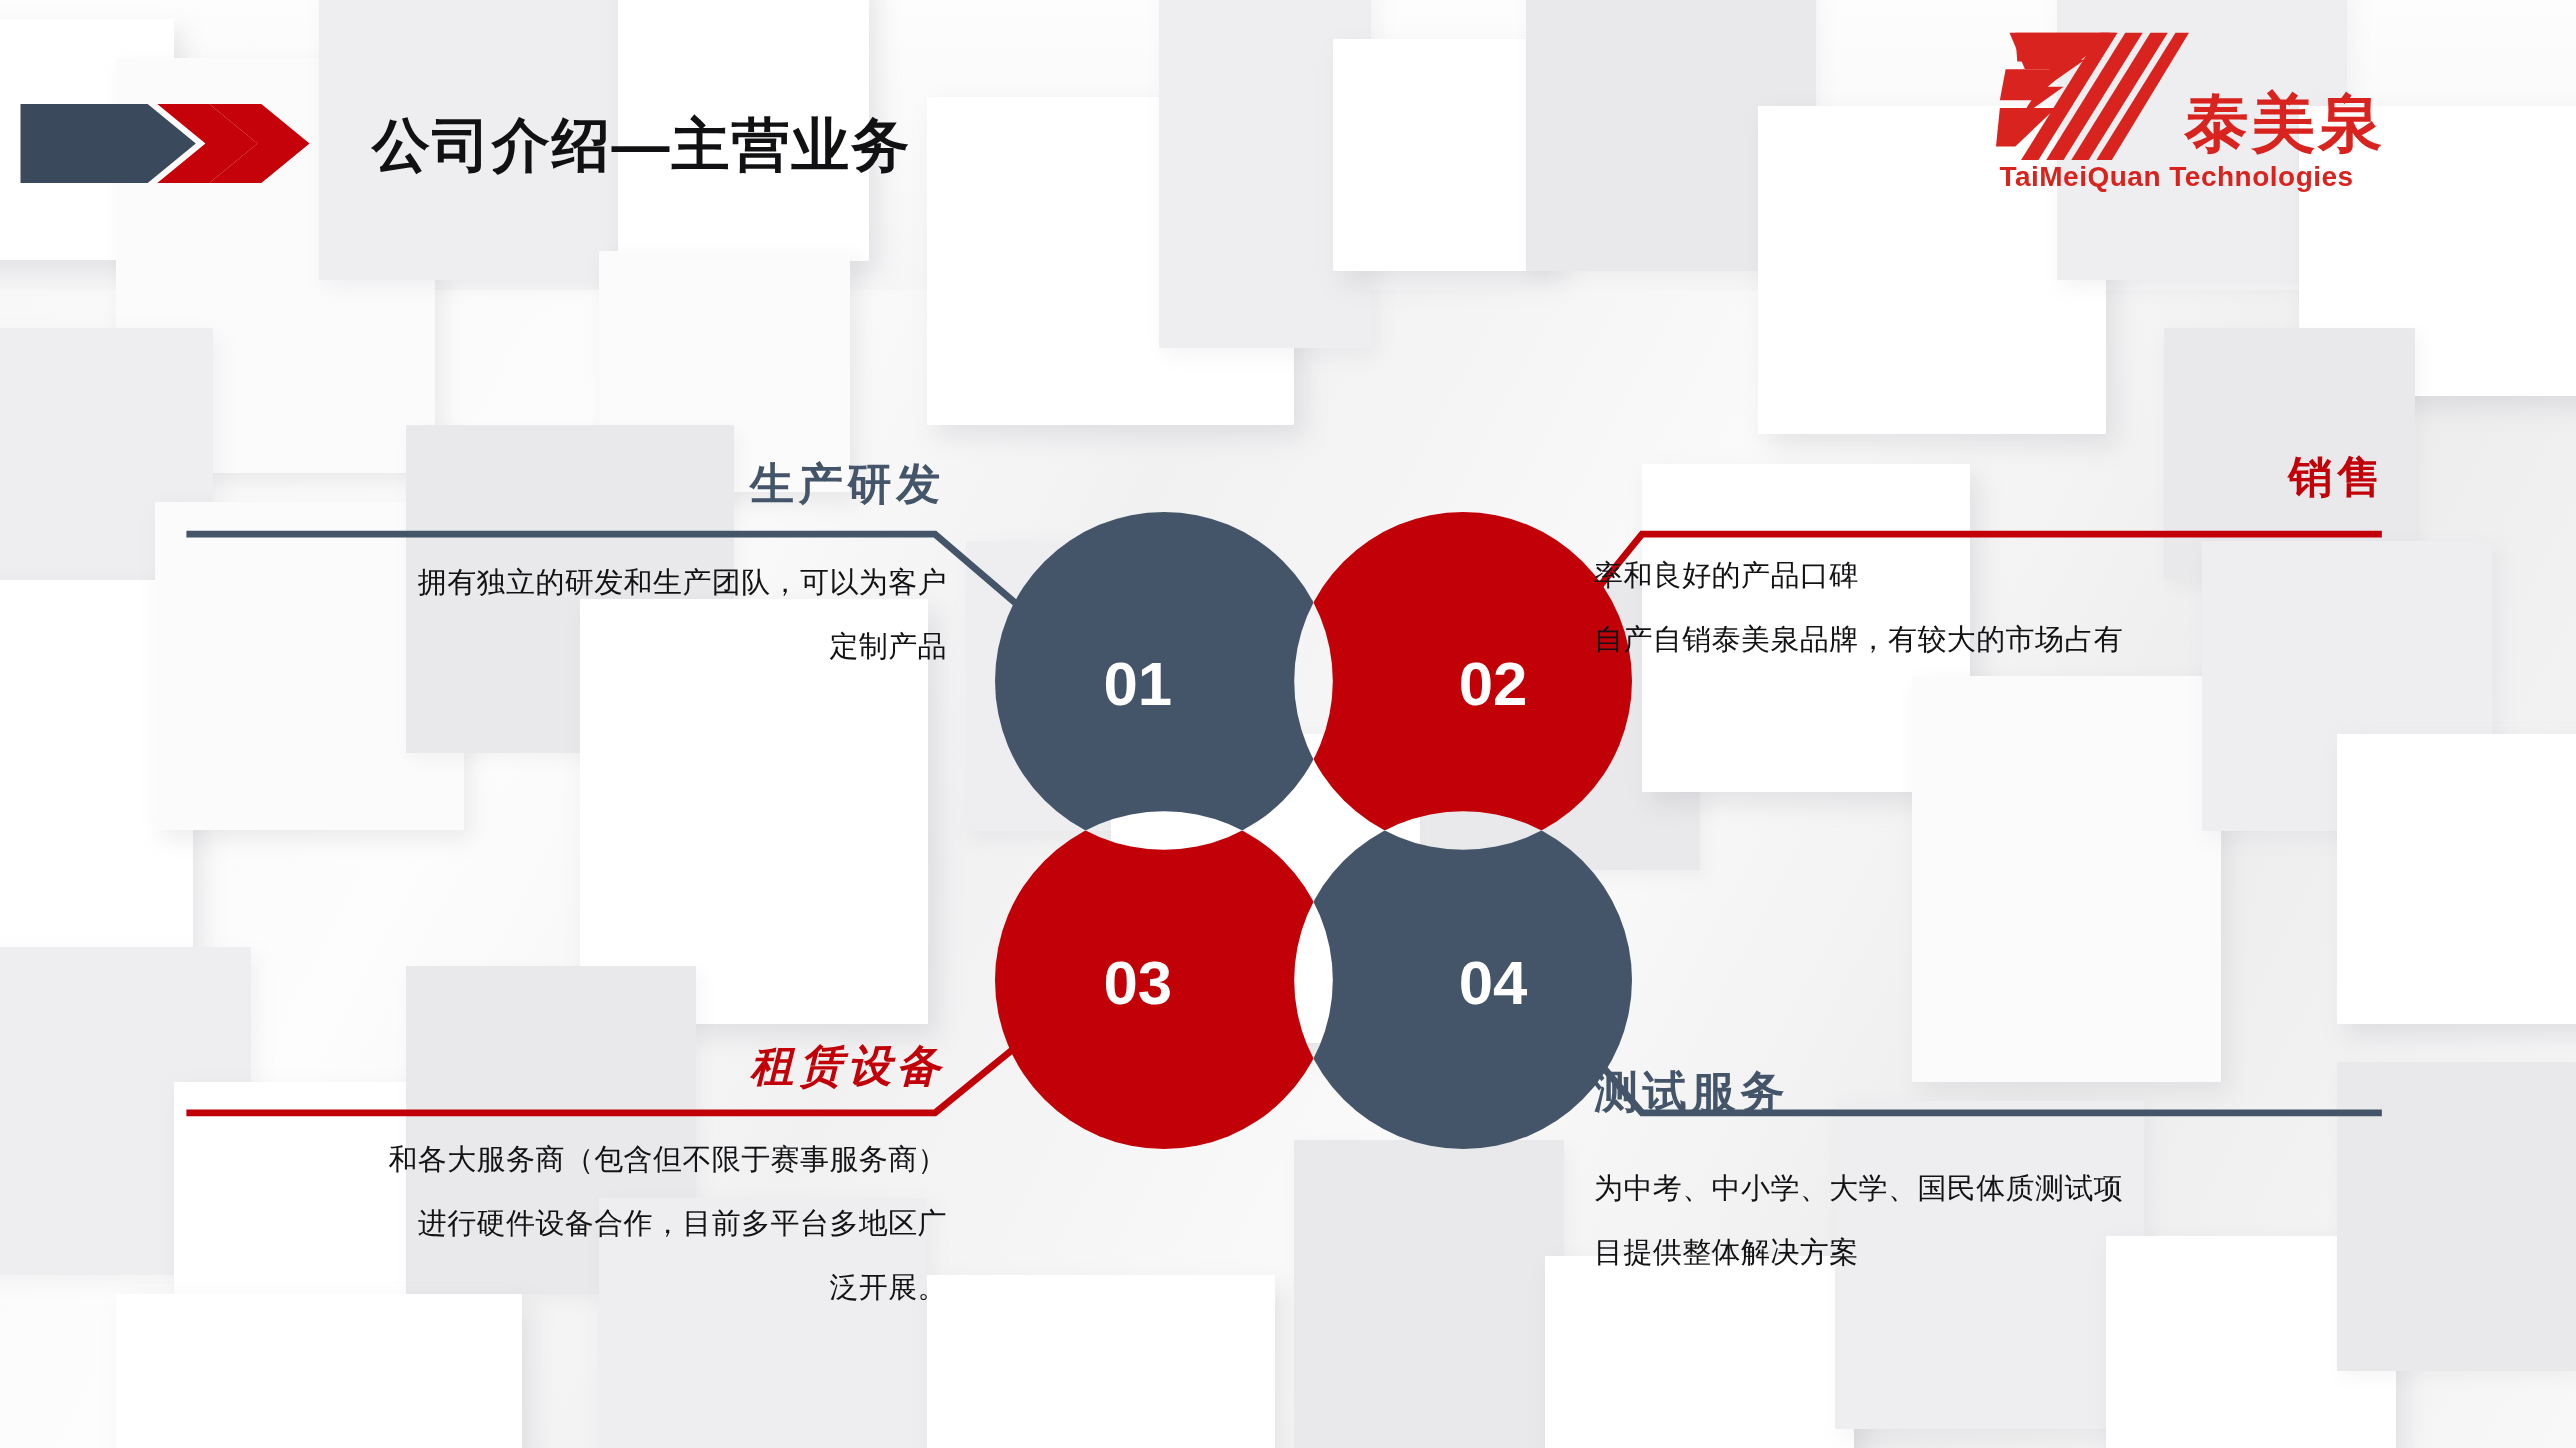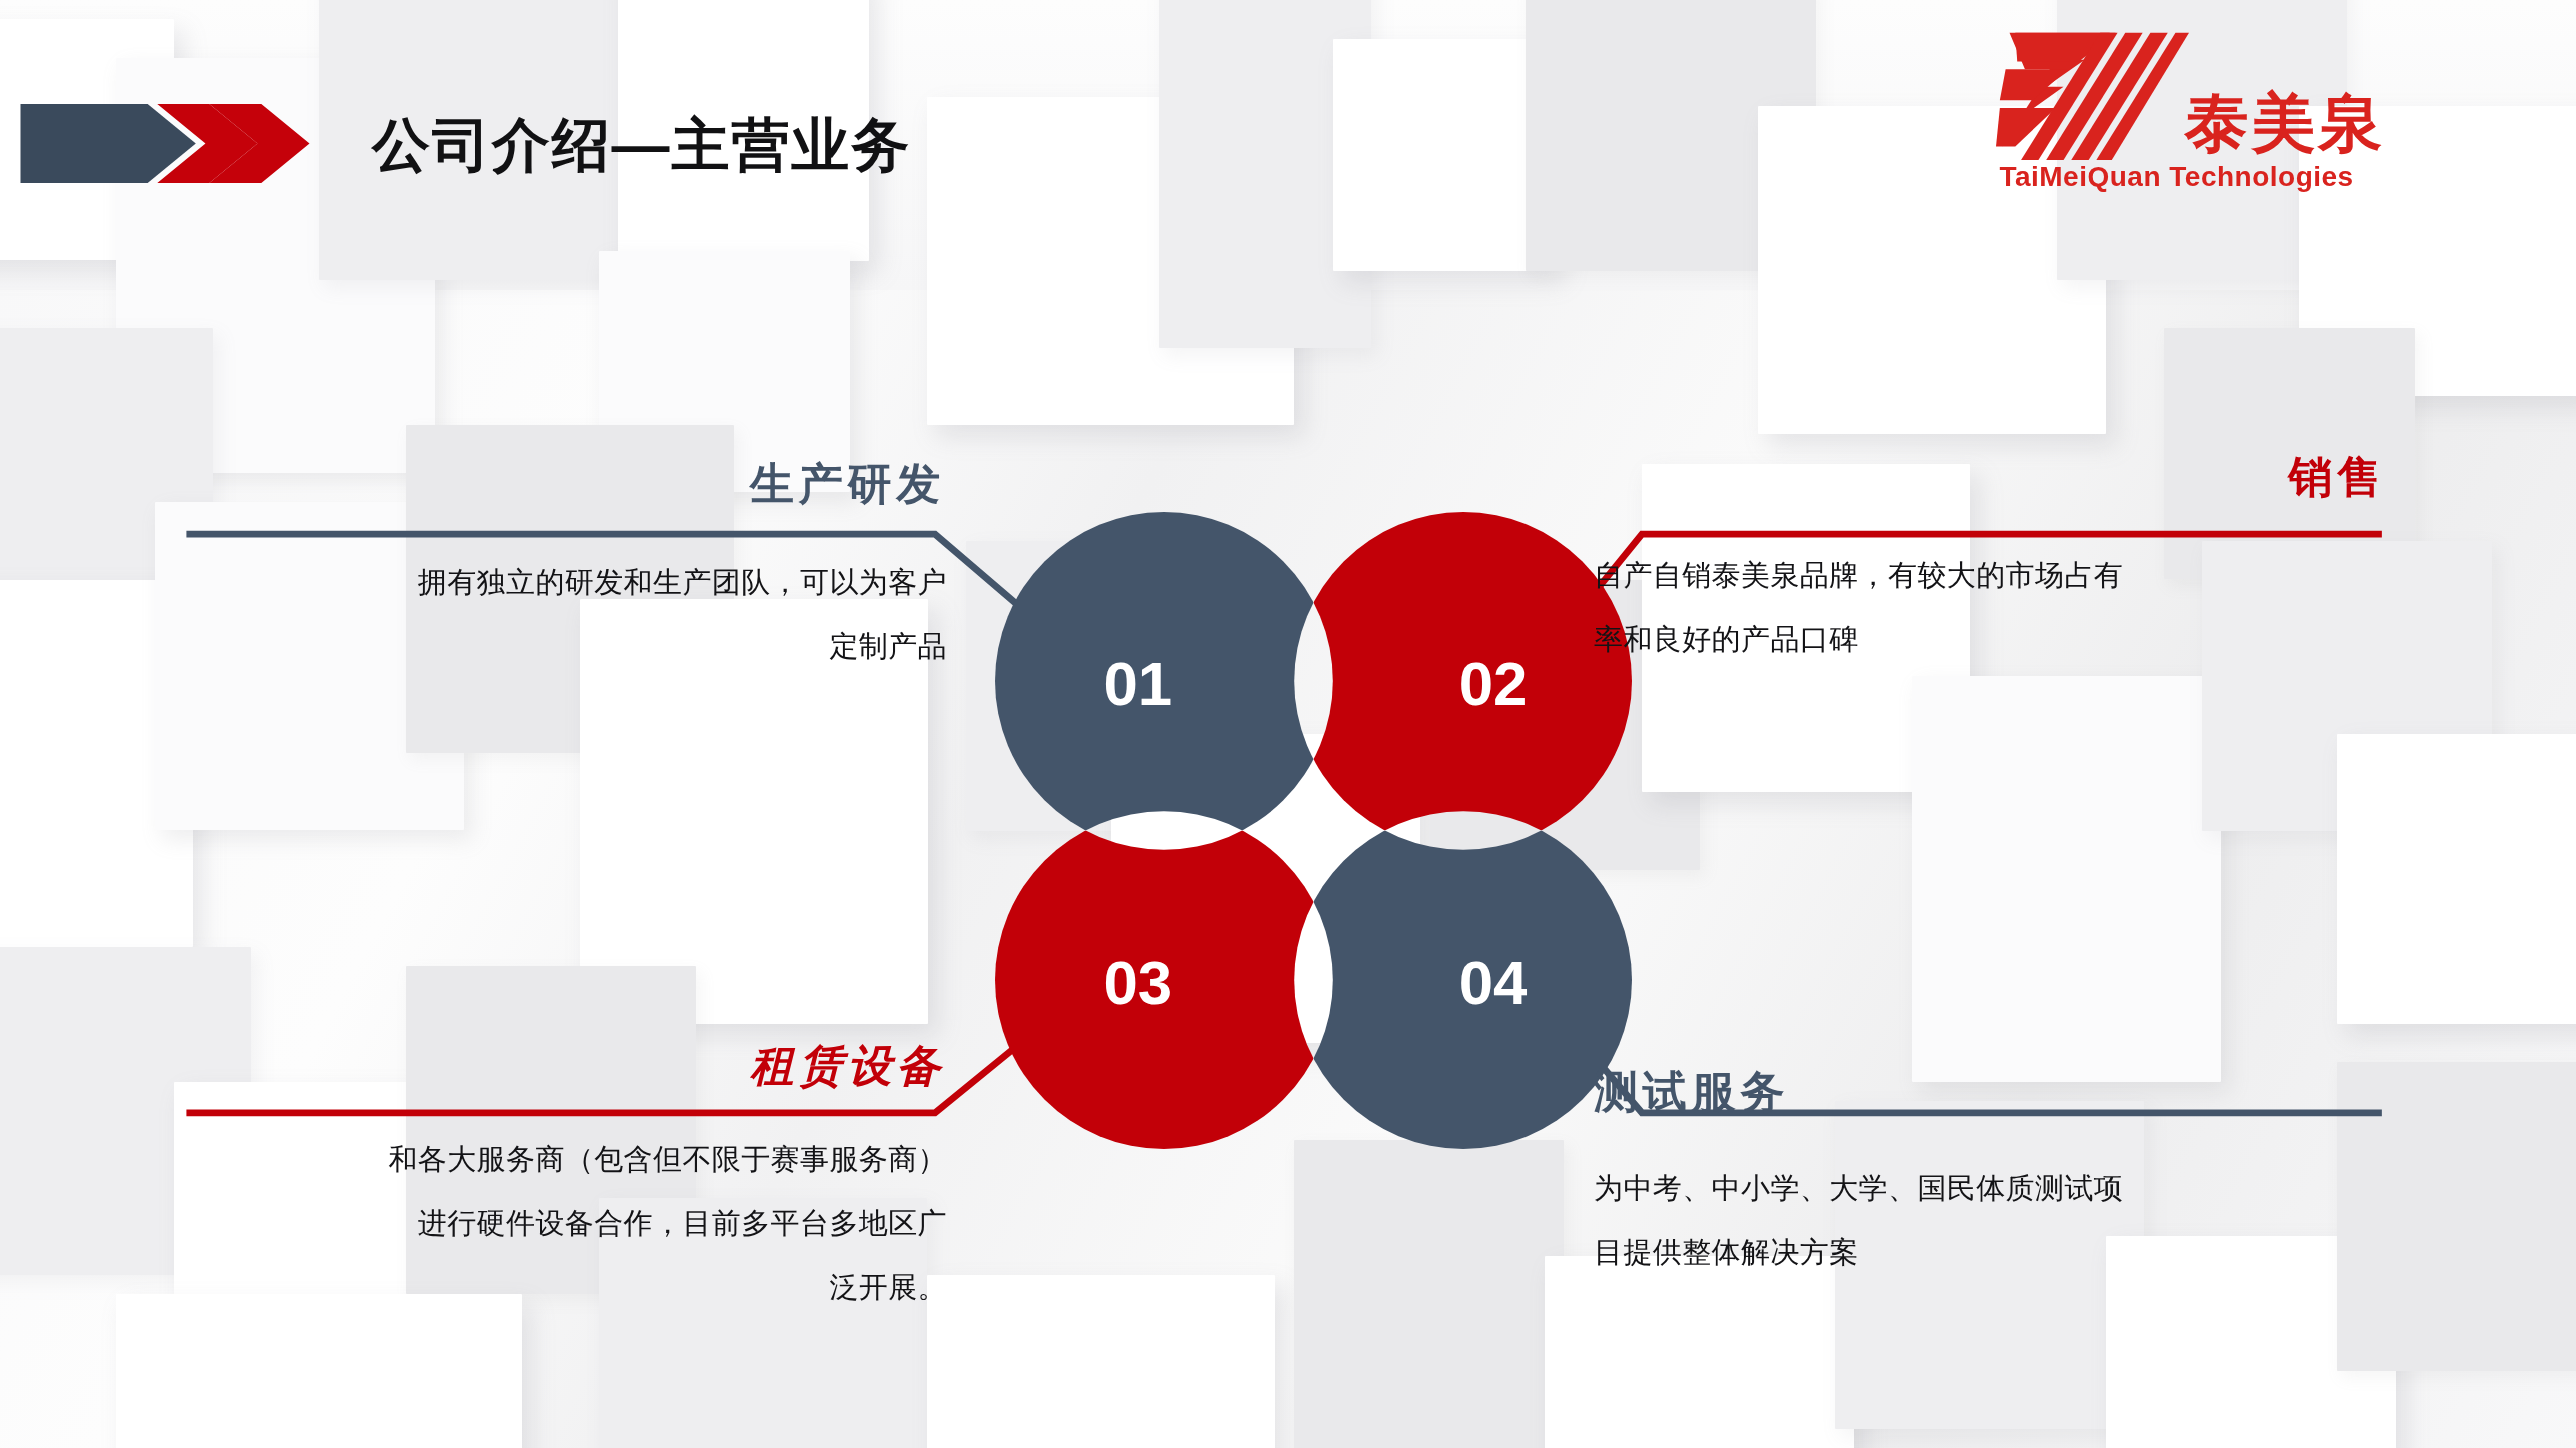--- a/index.html
+++ b/index.html
@@ -249,22 +249,22 @@
     <div class="blk-head navy">生产研发</div>
     <div class="blk-body">
       <div>拥有独立的研发和生产团队，可以为客户</div>
       <div>定制产品</div>
     </div>
   </div>
 
   <div class="block" id="block-02">
     <div class="blk-head red">销售</div>
     <div class="blk-body">
+      <div>率和良好的产品口碑</div>
       <div>自产自销泰美泉品牌，有较大的市场占有</div>
-      <div>率和良好的产品口碑</div>
     </div>
   </div>
 
   <div class="block" id="block-03">
     <div class="blk-head red">租赁设备</div>
     <div class="blk-body">
       <div>和各大服务商（包含但不限于赛事服务商）</div>
       <div>进行硬件设备合作，目前多平台多地区广</div>
       <div>泛开展。</div>
     </div>

